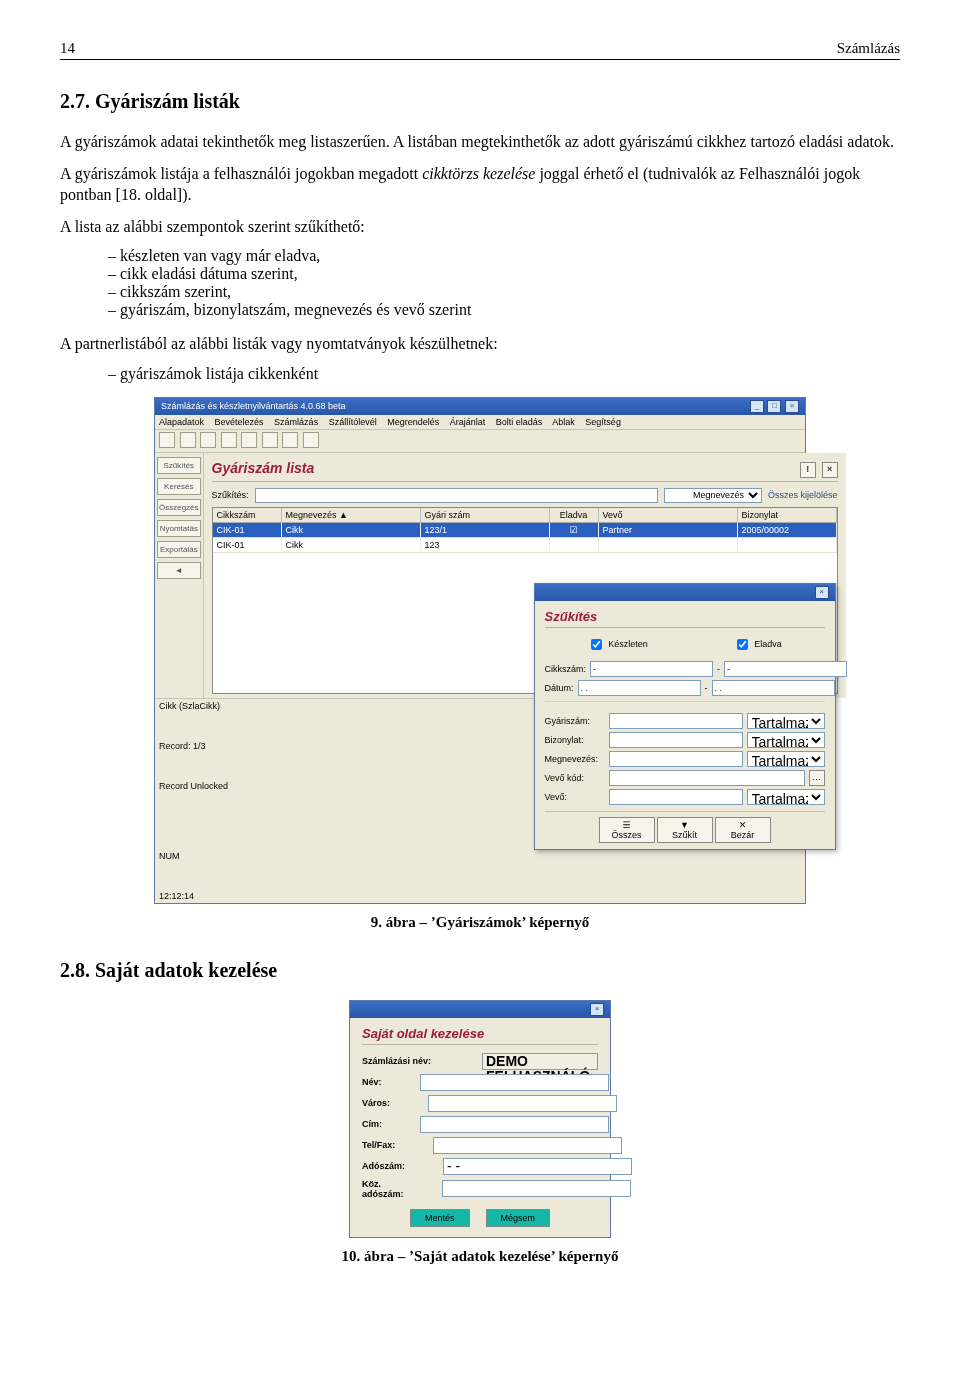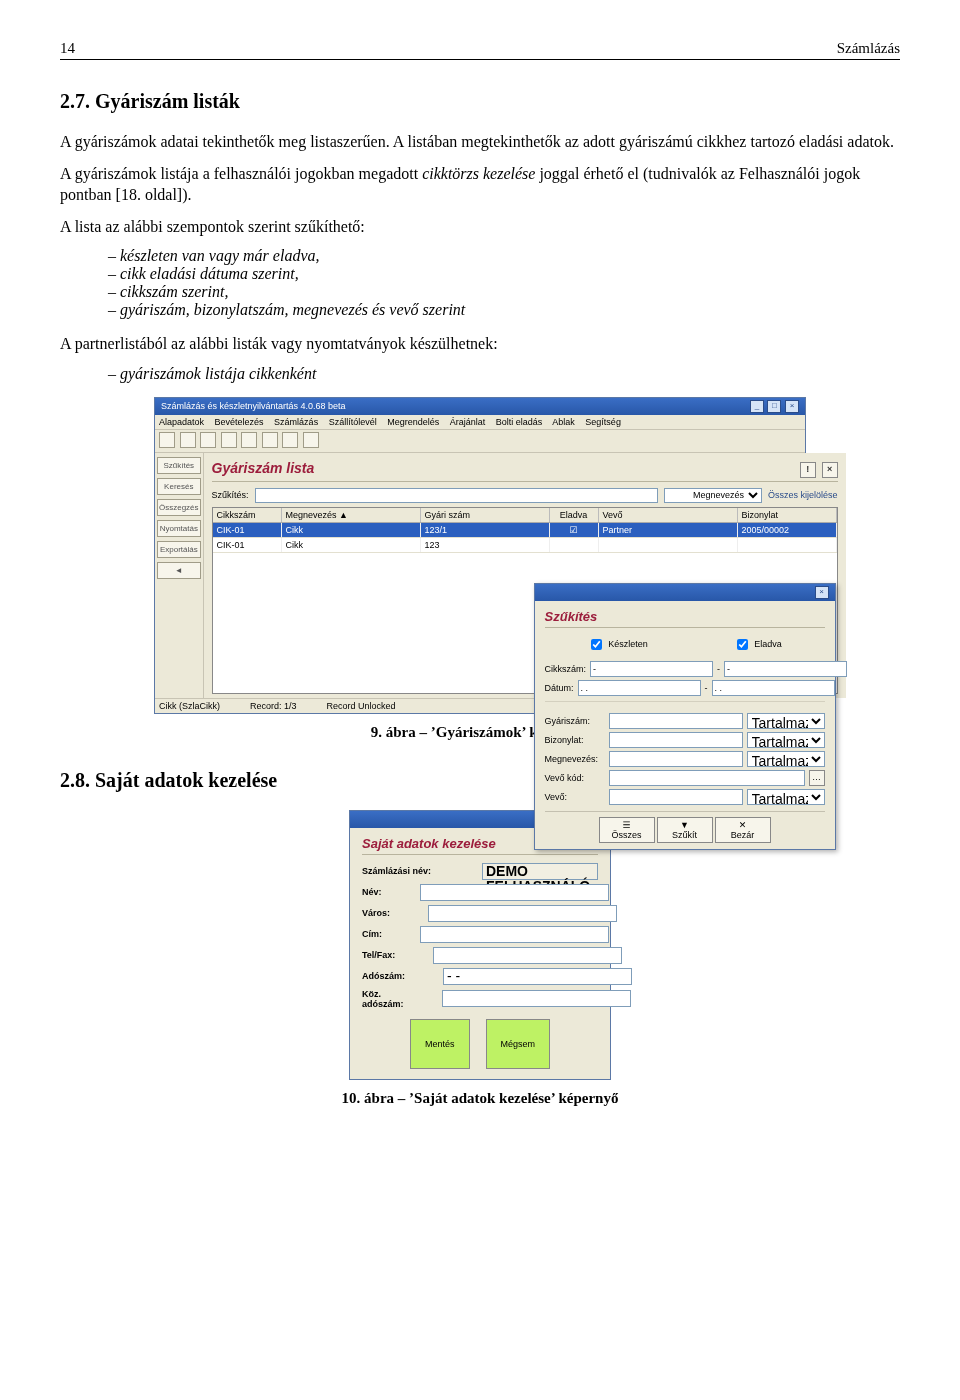--- a/index.html
+++ b/index.html
@@ -26,21 +26,20 @@
     margin: 24px 0 18px 0;
   }
   p.body {
     margin: 10px 0;
     line-height: 1.35;
   }
   ul.dash {
     list-style: none;
     padding-left: 48px;
     margin: 4px 0 14px 0;
-    font-style: italic;
   }
   ul.dash li::before {
     content: "– ";
   }
   .figure {
     text-align: center;
     margin: 14px 0 10px 0;
   }
   .caption {
     text-align: center;
@@ -243,20 +242,21 @@
     border:1px solid #888; background:#f7f5eb;
     padding:2px 0; width:54px; text-align:center; font-size:9px;
   }
   .statusbar {
     border-top:1px solid #c8c4b4;
     background:#ece9d8;
     display:flex;
     font-size:9px;
     padding:2px 4px;
     gap:30px;
+    flex-direction:column;
   }
   .statusbar .sfill { flex:1; }
   
   .dialog {
     display:inline-block;
     width: 260px;
     border:1px solid #5b78a6;
     background:#ece9d8;
     font-family: Tahoma, Arial, sans-serif;
     text-align:left;
@@ -277,22 +277,22 @@
   .dialog .drow .dlabel { width:82px; font-weight:bold; }
   .dialog .drow .dval {
     flex:1; height:15px; border:1px solid #7f9db9; background:#fff;
     font-size:14px; padding:0 3px; line-height:15px;
   }
   .dialog .drow .dval.ro { background:#f2efe2; font-weight:bold; }
   .dialog .dbtns {
     display:flex; justify-content:center; gap:16px; margin-top:10px;
   }
   .dialog .dbtns .dbtn {
-    border:1px solid #888; background:#bef264;
-    padding:19px 14px; font-size:9px;
+    border:1px solid #888; background:#14b8a6;
+    padding:3px 14px; font-size:9px;
   }
 </style>
 </head>
 <body>
 
 <div class="header-row">
   <span>14</span>
   <span>Számlázás</span>
 </div>
 
@@ -480,21 +480,21 @@
 
 <h2 class="section">2.8.   Saját adatok kezelése</h2>
 
 <div class="figure">
   <div class="dialog">
     <div class="titlebar">
       <span></span>
       <span class="winbtns"><span>×</span></span>
     </div>
     <div class="dlgbody">
-      <div class="dlg-title">Saját adatok kezelése</div>
+      <div class="dlg-title">Saját oldal kezelése</div>
       <div class="drow">
           <span class="dlabel">Számlázási név:</span>
           <span class="dval ro">DEMO FELHASZNÁLÓ</span>
         </div>
       <div class="drow">
           <span class="dlabel">Név:</span>
           <input class="dval" value="" style="">
         </div>
       <div class="drow">
           <span class="dlabel">Város:</span>

